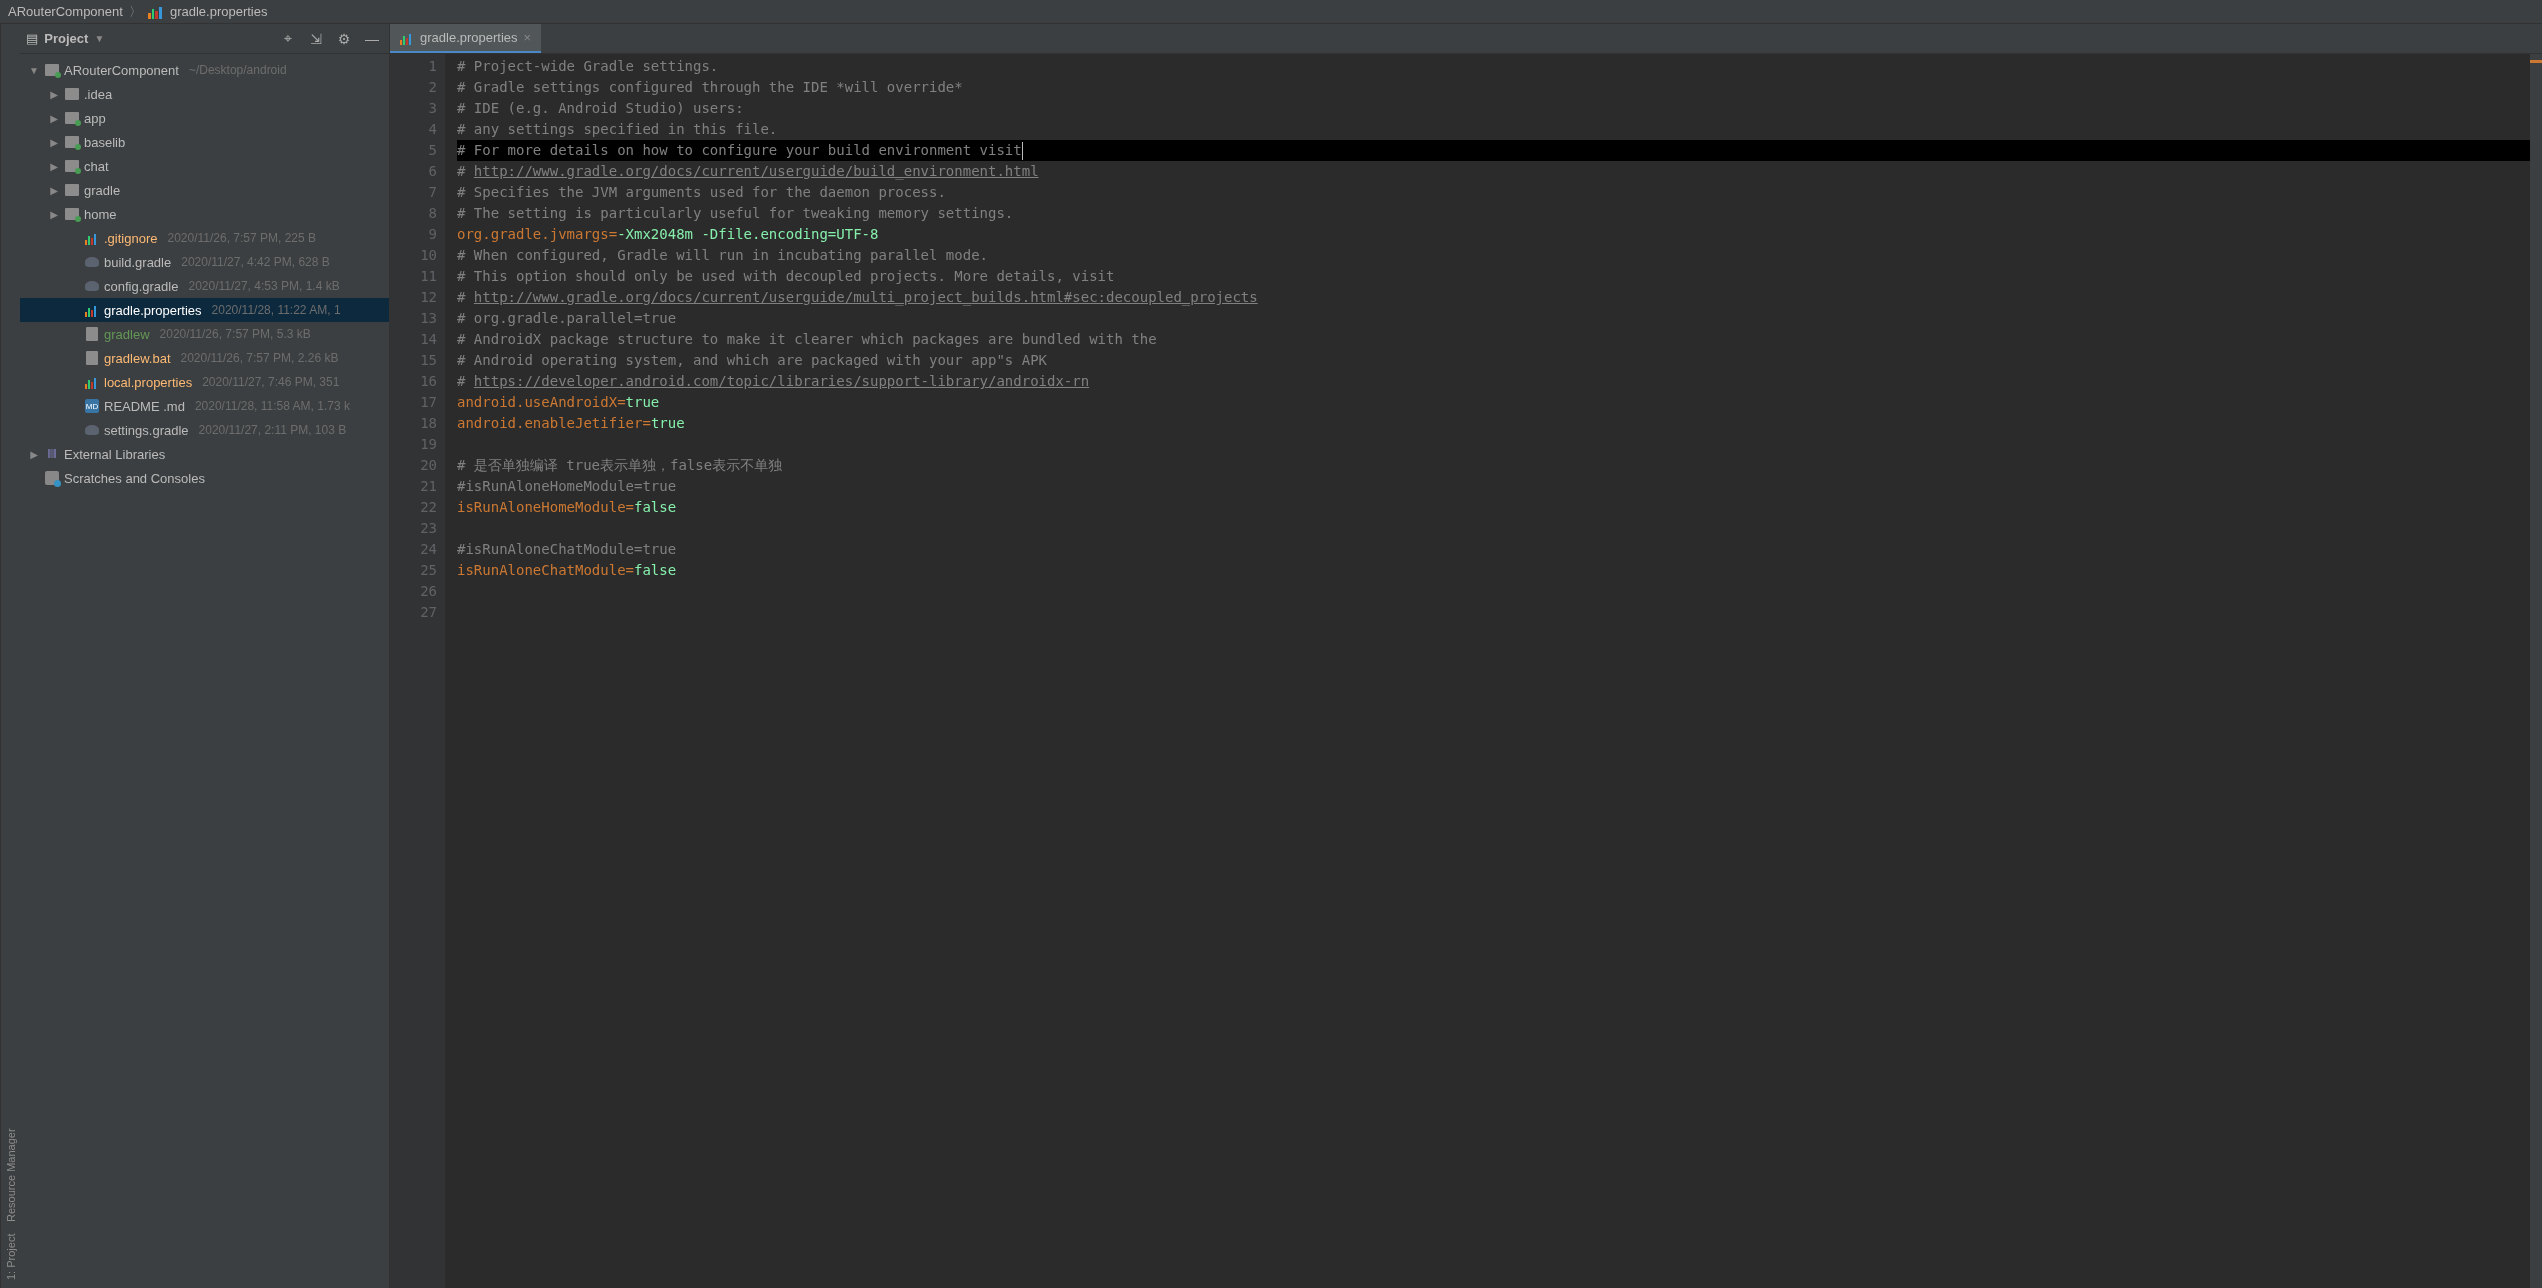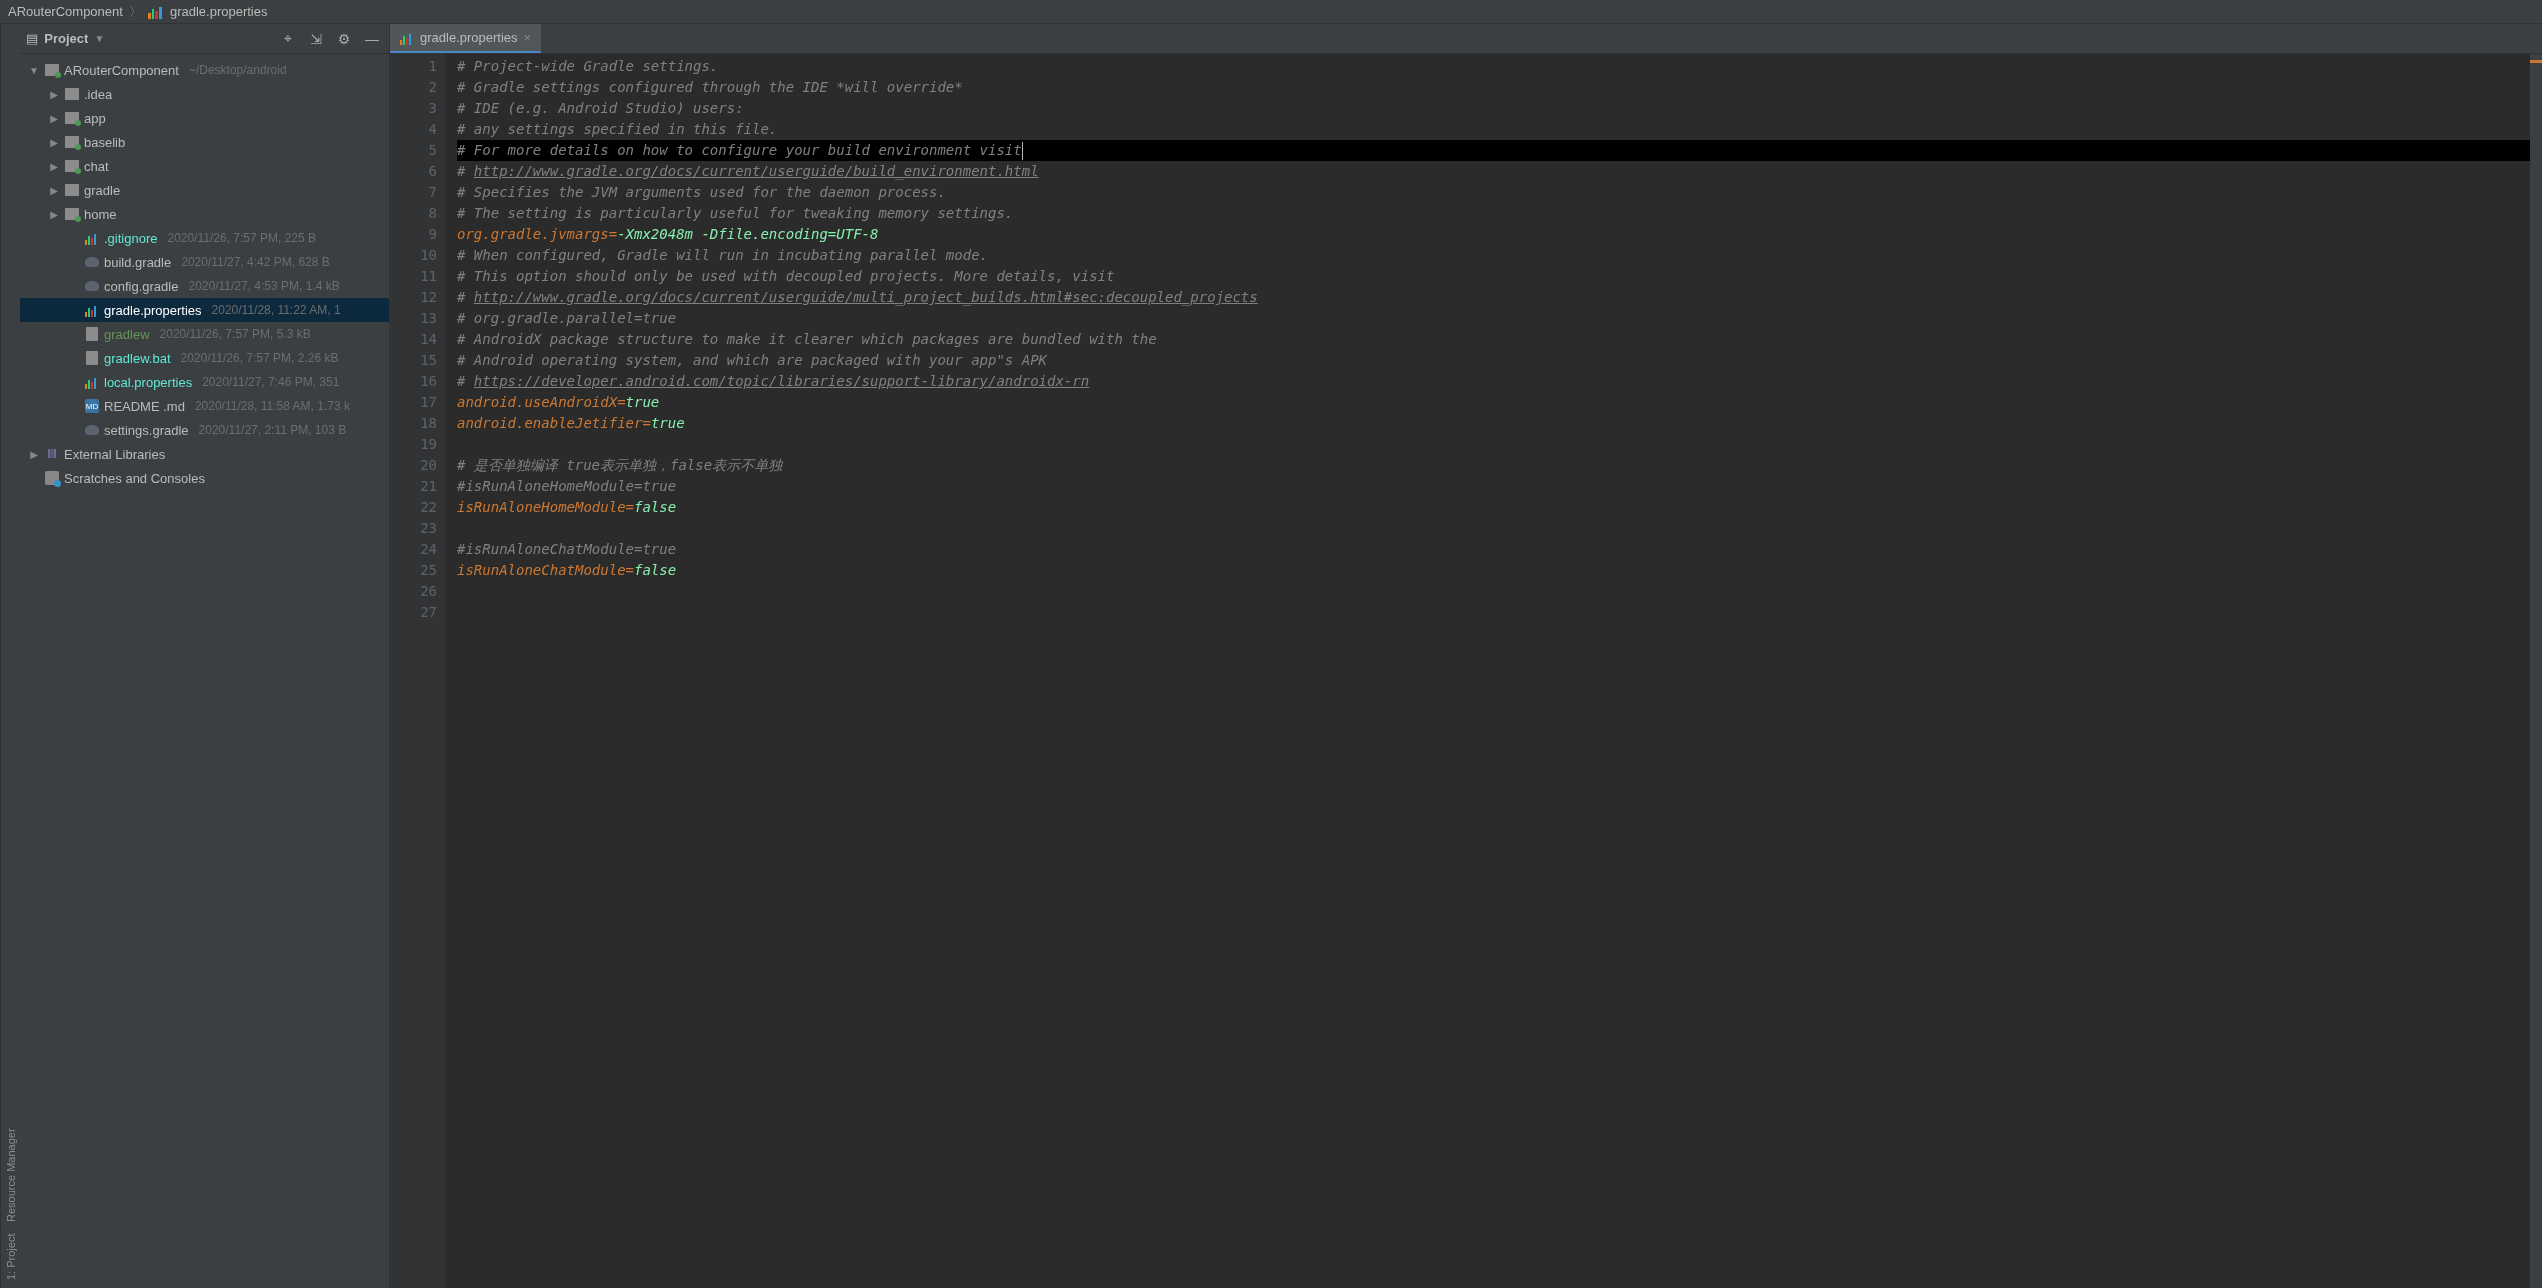--- a/index.html
+++ b/index.html
@@ -115,21 +115,21 @@
     display: inline-flex;
     align-items: center;
     justify-content: center;
   }
   .tree-row .label { color: #bbbbbb; }
   .tree-row .meta { color: #6d6d6d; font-size: 12px; margin-left: 6px; }
   .tree-row.selected {
     background: #0d293e;
   }
   .tree-row.selected .label { color: #ffffff; }
-  .tree-row .orange { color: #5eead4; }
+  .tree-row .orange { color: #fdba74; }
   .tree-row .green { color: #629755; }
 
   .indent-0 { padding-left: 8px; }
   .indent-1 { padding-left: 28px; }
   .indent-2 { padding-left: 48px; }
 
   .folder-icon {
     width: 14px; height: 12px;
     background: #8c8c8c;
     border-radius: 1px;
@@ -219,21 +219,21 @@
     text-align: right;
     padding: 2px 8px 0 0;
     user-select: none;
   }
   .gutter div { height: 21px; }
   .code {
     flex: 1;
     padding: 2px 0 0 12px;
     position: relative;
   }
-  .code-line { height: 21px; white-space: pre; font-style: italic; }
+  .code-line { height: 21px; white-space: pre; }
   .code-line.hl { background: #000000; }
   .c-comment { color: #808080; }
   .c-key { color: #cc7832; }
   .c-val { color: #86efac; }
   .c-link { color: #808080; text-decoration: underline; }
   .caret {
     display:inline-block;width:1px;height:18px;background:#bbbbbb;vertical-align:middle;
   }
   .right-strip {
     width: 12px;

